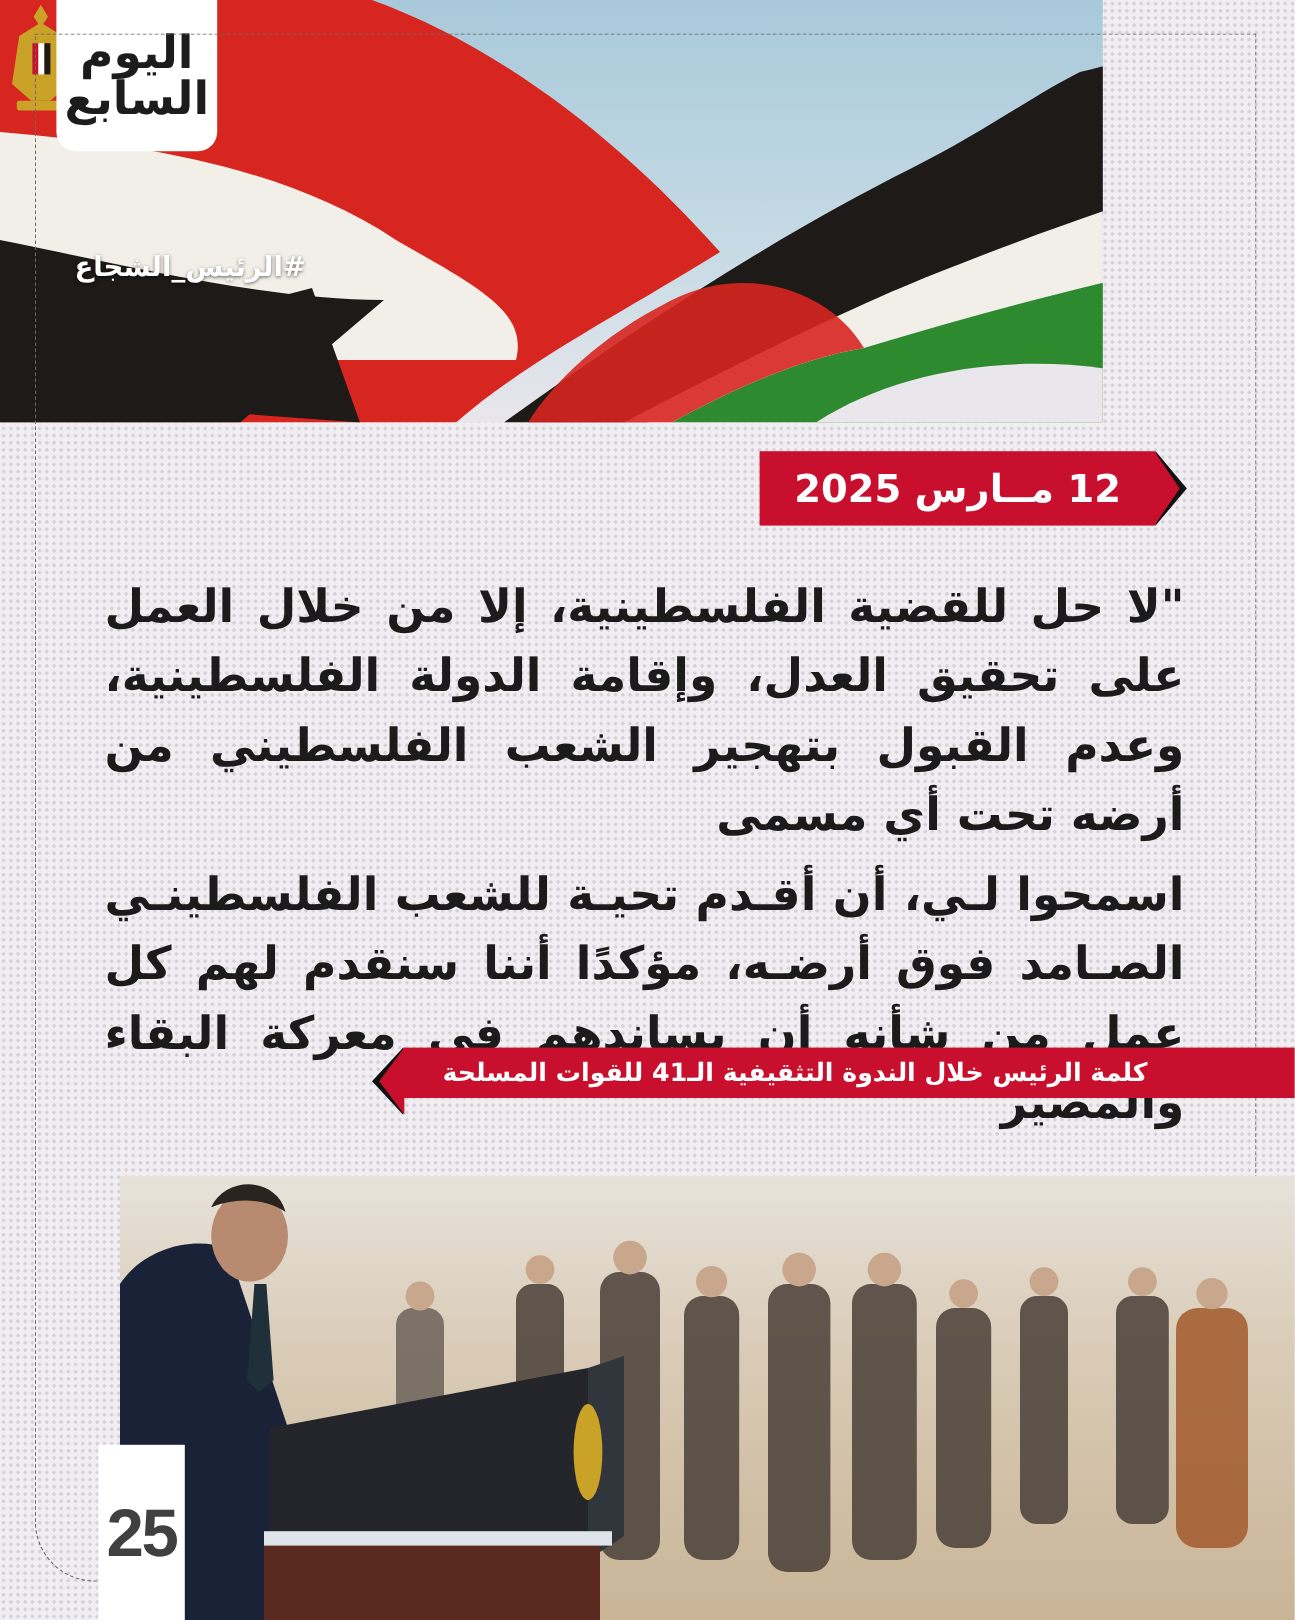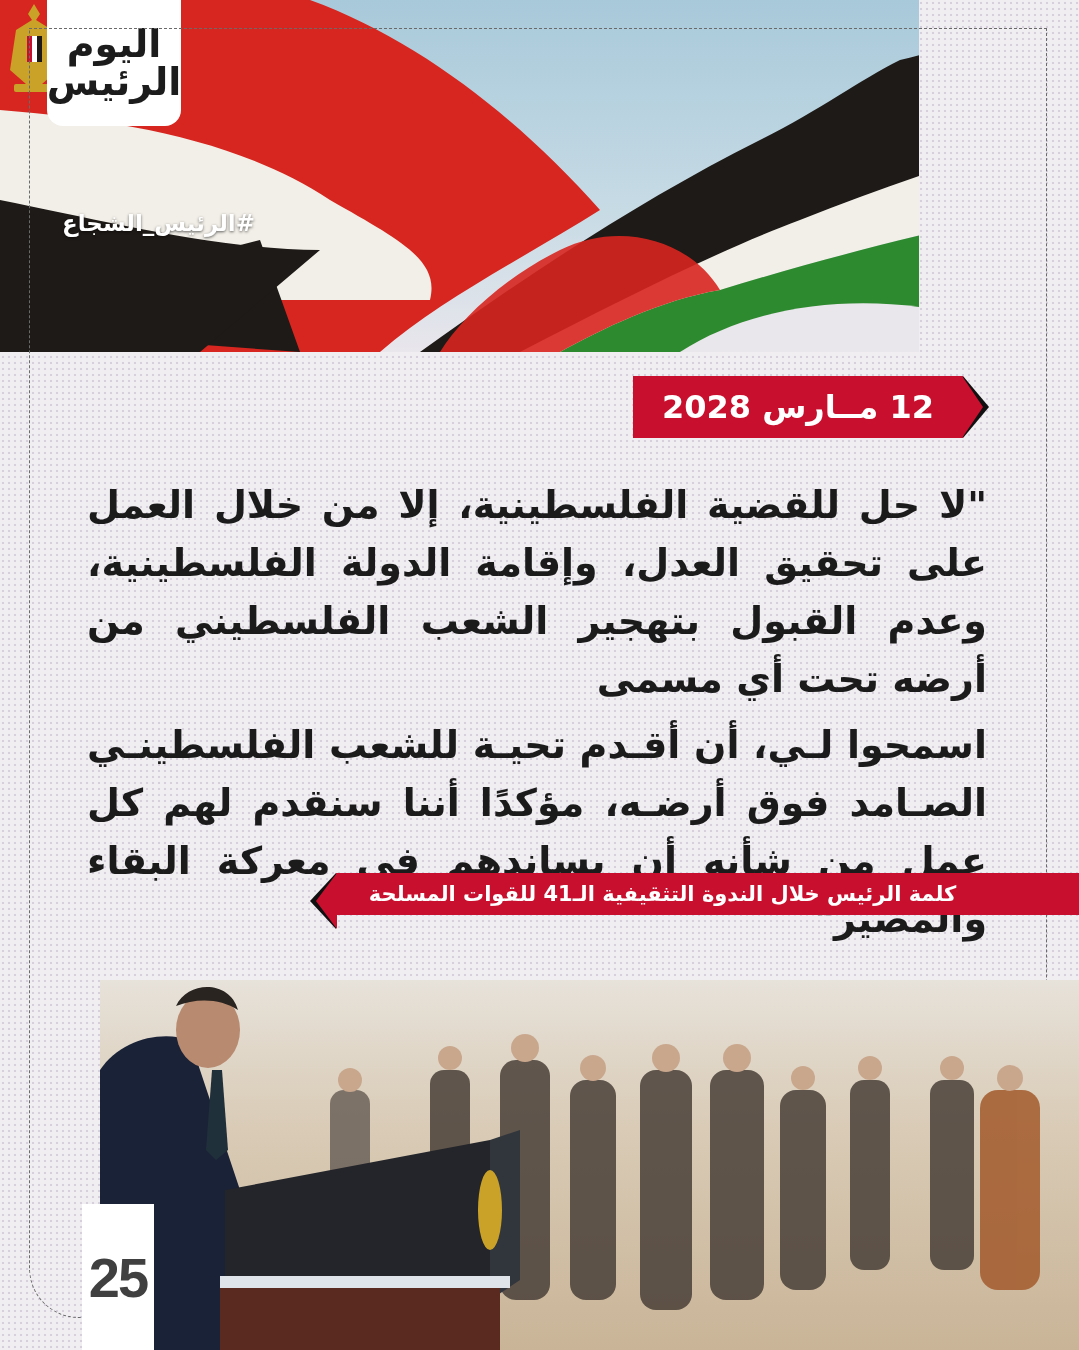--- a/index.html
+++ b/index.html
@@ -69,29 +69,29 @@
   </svg>
   <svg class="eagle" viewBox="0 0 68 100">
     <path d="M34 4 L40 14 L36 20 L52 30 L58 70 L42 84 L26 84 L10 70 L16 30 L32 20 L28 14 Z" fill="#c9a227"></path>
     <rect x="27" y="36" width="5" height="26" fill="#c8102e"></rect>
     <rect x="32" y="36" width="5" height="26" fill="#ffffff"></rect>
     <rect x="37" y="36" width="5" height="26" fill="#1e1a17"></rect>
     <rect x="14" y="84" width="40" height="8" rx="2" fill="#c9a227"></rect>
   </svg>
   <div class="logo">
     <div class="l1">اليوم</div>
-    <div class="l2">الرئيس</div>
+    <div class="l2">السابع</div>
   </div>
   <div class="hashtag">#الرئيس_الشجاع</div>
 </div>
 
 <div class="dashed-frame"></div>
 
 <div class="date-ribbon">
-  <span>12 مــارس 2028</span>
+  <span>12 مــارس 2025</span>
 </div>
 
 <div class="quote q1">"لا حل للقضية الفلسطينية، إلا من خلال العمل على تحقيق العدل، وإقامة الدولة الفلسطينية، وعدم القبول بتهجير الشعب الفلسطيني من أرضه تحت أي مسمى</div>
 <div class="quote q2">اسمحوا لـي، أن أقـدم تحيـة للشعب الفلسطينـي الصـامد فوق أرضـه، مؤكدًا أننا سنقدم لهم كل عمل من شأنه أن يساندهم في معركة البقاء والمصير"</div>
 
 <div class="photo">
   <svg width="979" height="370" viewBox="0 0 979 370">
 
     <g fill="#4a4038" opacity="0.85">
       <rect x="330" y="90" width="40" height="190" rx="14"></rect>

